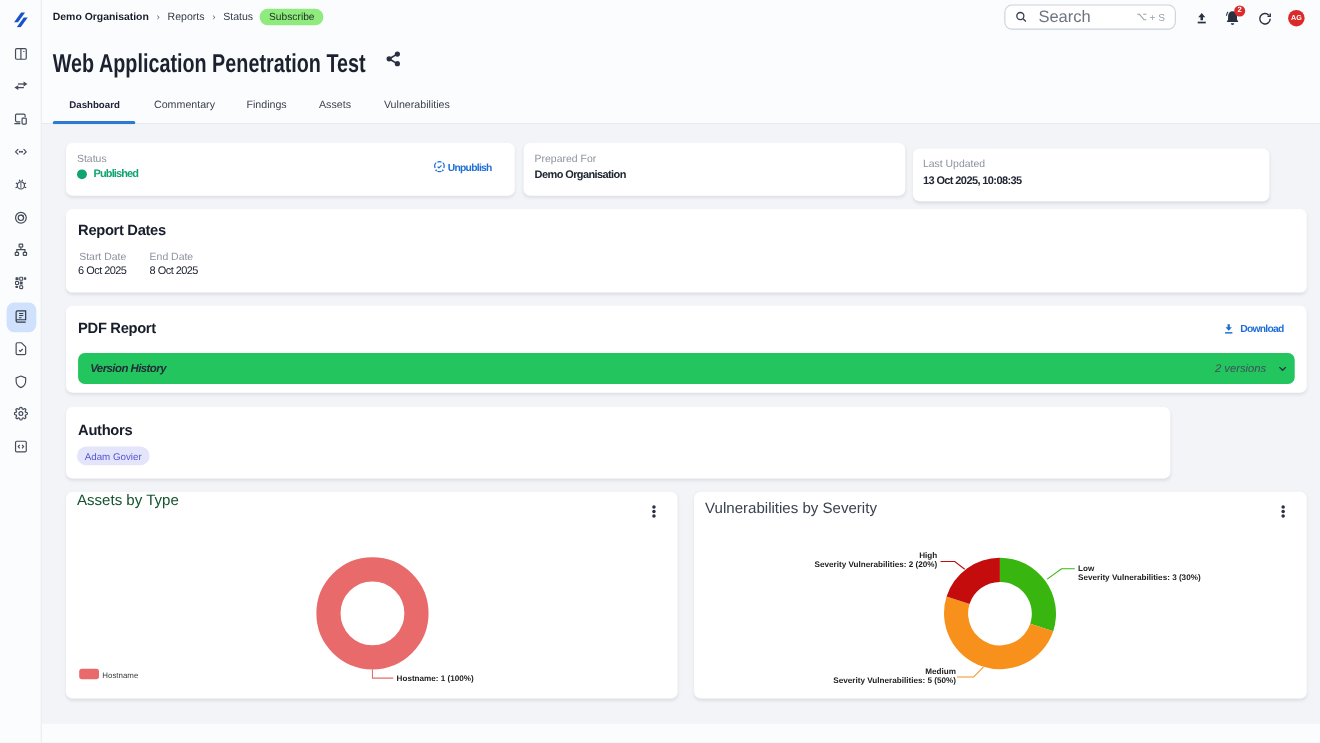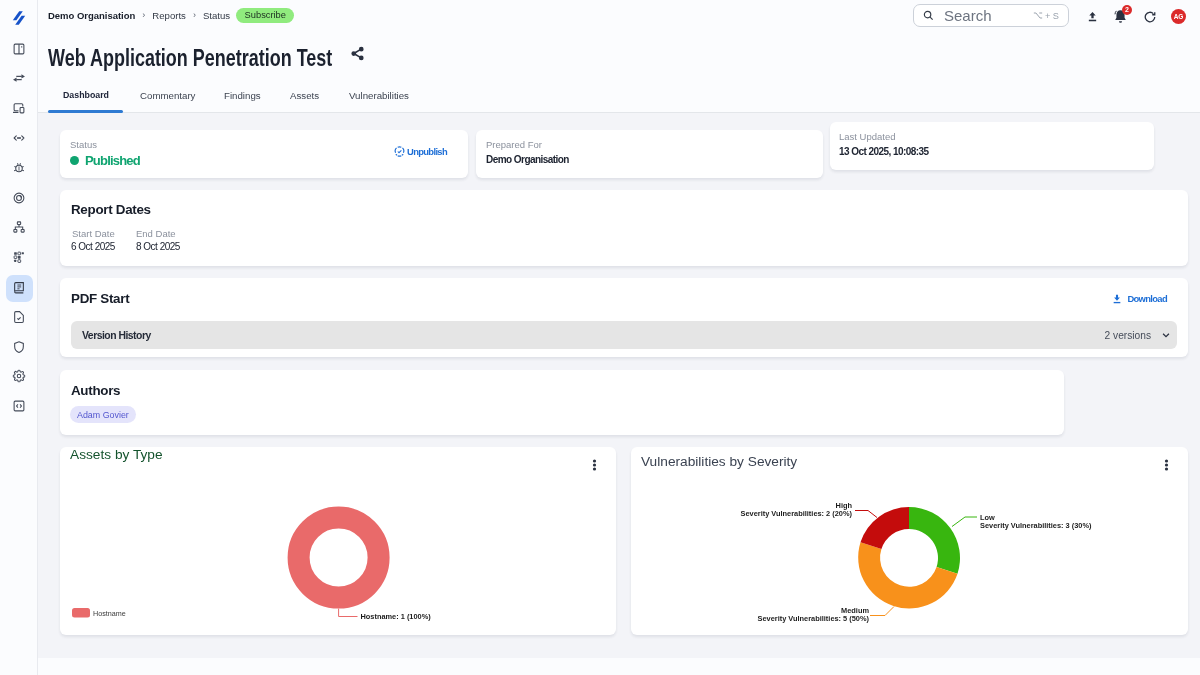--- a/index.html
+++ b/index.html
@@ -187,59 +187,59 @@
 <span class="tab" style="left:290px;">Assets</span>
 <span class="tab" style="left:349px;">Vulnerabilities</span>
 <div id="tabline"></div>
 <div id="tabul"></div>
 <div id="content"></div>
 
 <div class="card" style="left:60px; top:130px; width:408px; height:48px;">
   <div class="lbl" style="position:absolute; left:10px; top:9px;">Status</div>
   <div style="position:absolute; left:10px; top:23px; display:flex; align-items:center;">
     <span style="width:9px;height:9px;border-radius:50%;background:#0fa470;display:inline-block;margin-right:6px;"></span>
-    <span style="font-size:13px;font-weight:700;letter-spacing:-0.8px;color:#0fa470;">Published</span>
+    <span style="font-size:10px;font-weight:700;letter-spacing:-0.8px;color:#0fa470;">Published</span>
   </div>
   <div style="position:absolute; right:21px; top:16px; display:flex; align-items:center;">
     <svg width="11" height="11" viewBox="0 0 24 24" fill="none" stroke="#1d6ed6" stroke-width="2.5">
         <path d="M3.5 14.5 a9 9 0 0 1 2-10.5 M8 2.9 a9 9 0 0 1 8 0 M18.5 4 a9 9 0 0 1 2 10.5 M16 21.1 a9 9 0 0 1 -8 0"></path>
         <path d="M8.3 12 l2.6 2.6 l5.2-5.2" stroke-width="2.3"></path>
         <path d="M2.5 19 L6.5 21.5 L7 17 Z" fill="#1d6ed6" stroke="none"></path>
         <path d="M21.5 19 L17.5 21.5 L17 17 Z" fill="#1d6ed6" stroke="none"></path>
       </svg>
     <span class="blue" style="margin-left:2px;">Unpublish</span>
   </div>
 </div>
 <div class="card" style="left:476px; top:130px; width:347px; height:48px;">
   <div class="lbl" style="position:absolute; left:10px; top:9px;">Prepared For</div>
   <div class="val" style="position:absolute; left:10px; top:24px;">Demo Organisation</div>
 </div>
-<div class="card" style="left:830px; top:122px; width:324px; height:48px;">
+<div class="card" style="left:830px; top:135px; width:324px; height:48px;">
   <div class="lbl" style="position:absolute; left:9px; top:9px;">Last Updated</div>
   <div class="val" style="position:absolute; left:9px; top:24px;">13 Oct 2025, 10:08:35</div>
 </div>
 
 <div class="card" style="left:60px; top:190px; width:1128px; height:76px;">
   <div class="ctitle" style="position:absolute; left:11px; top:12px;">Report Dates</div>
   <div class="lbl" style="position:absolute; left:12px; top:38px;">Start Date</div>
   <div class="lbl" style="position:absolute; left:76px; top:38px;">End Date</div>
   <div style="position:absolute; left:11px; top:51px; font-size:10px; letter-spacing:-0.5px; color:#202633;">6 Oct 2025</div>
   <div style="position:absolute; left:76px; top:51px; font-size:10px; letter-spacing:-0.5px; color:#202633;">8 Oct 2025</div>
 </div>
 
 <div class="card" style="left:60px; top:278px; width:1128px; height:79px;">
-  <div class="ctitle" style="position:absolute; left:11px; top:13px;">PDF Start</div>
+  <div class="ctitle" style="position:absolute; left:11px; top:13px;">PDF Report</div>
   <div style="position:absolute; right:21px; top:15px; display:flex; align-items:center;">
     <svg width="10" height="10" viewBox="0 0 24 24" fill="#1d6ed6">
         <path d="M12 16 L5 8.5 L9.5 8.5 L9.5 2 L14.5 2 L14.5 8.5 L19 8.5 Z"></path>
         <rect x="4" y="19" width="16" height="3.2"></rect>
       </svg>
     <span class="blue" style="margin-left:5px;">Download</span>
   </div>
-  <div style="position:absolute; left:11px; top:43px; width:1106px; height:28px; background:#e5e5e5; border-radius:6px;">
+  <div style="position:absolute; left:11px; top:43px; width:1106px; height:28px; background:#22c55e; border-radius:6px;font-style:italic;">
     <span style="position:absolute; left:11px; top:8.5px; font-size:10.4px; font-weight:700; letter-spacing:-0.5px; color:#252b38;">Version History</span>
     <span style="position:absolute; right:26px; top:9px; font-size:10.2px; color:#454c59;">2 versions</span>
     <svg style="position:absolute; right:6px; top:9px;" width="10" height="10" viewBox="0 0 24 24" fill="none" stroke="#2a3140" stroke-width="3">
         <path d="M5 9 l7 7 l7-7"></path>
       </svg>
   </div>
 </div>
 
 <div class="card" style="left:60px; top:370px; width:1004px; height:65px;">
   <div class="ctitle" style="position:absolute; left:11px; top:13px;">Authors</div>

